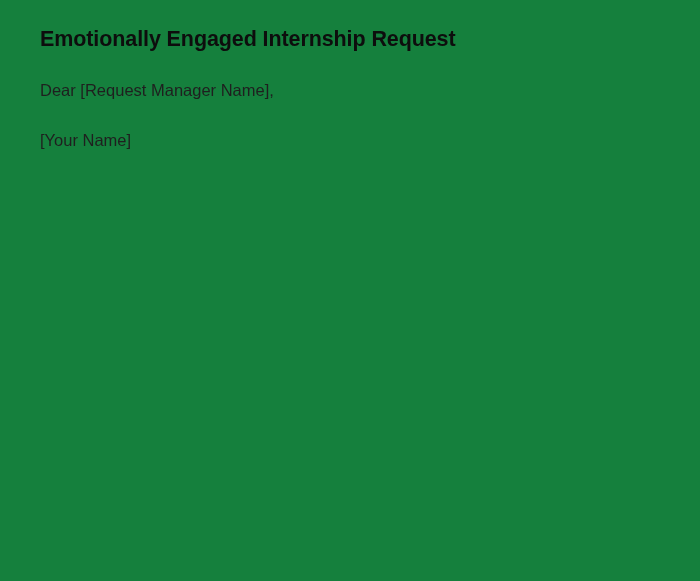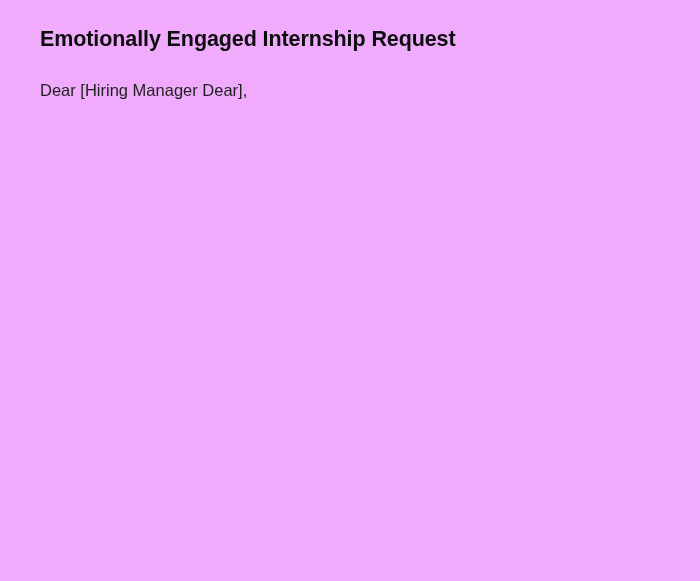--- a/index.html
+++ b/index.html
@@ -11,21 +11,21 @@
     min-height: 581px;
     background: #ffffff;
     font-family: "Liberation Sans", sans-serif;
     color: #1a1a1a;
   }
   .document {
     box-sizing: border-box;
     width: 700px;
     min-height: 581px;
     padding: 26px 40px 30px 40px;
-    background: #f0abfc;
+    background: #15803d;
   }
   .doc-title {
     font-size: 21.5px;
     font-weight: bold;
     line-height: 1.3;
     color: #0d0d0d;
     margin: 0 0 22px 0;
     letter-spacing: -0.1px;
   }
   .doc-paragraph {
@@ -45,19 +45,20 @@
     margin-bottom: 0;
   }
 </style>
 </head>
 <body>
 
 <div class="document">
 
   <h1 class="doc-title">Emotionally Engaged Internship Request</h1>
 
-  <p class="doc-paragraph salutation">Dear [Hiring Manager Dear],</p>
+  <p class="doc-paragraph salutation">Dear [Request Manager Name],</p>
 
 
 
 
+  <p class="doc-paragraph signature">[Your Name]</p>
 
 </div>
 
 </body></html>

